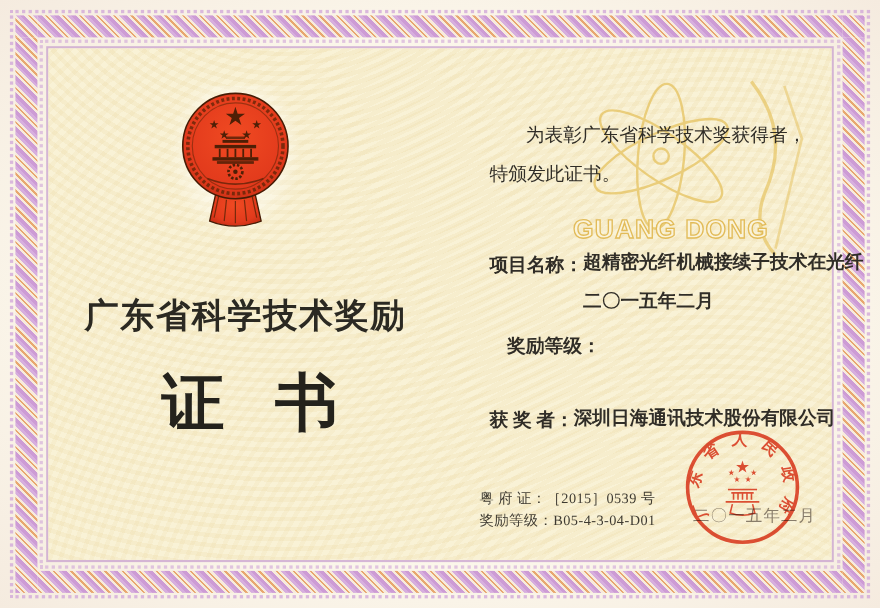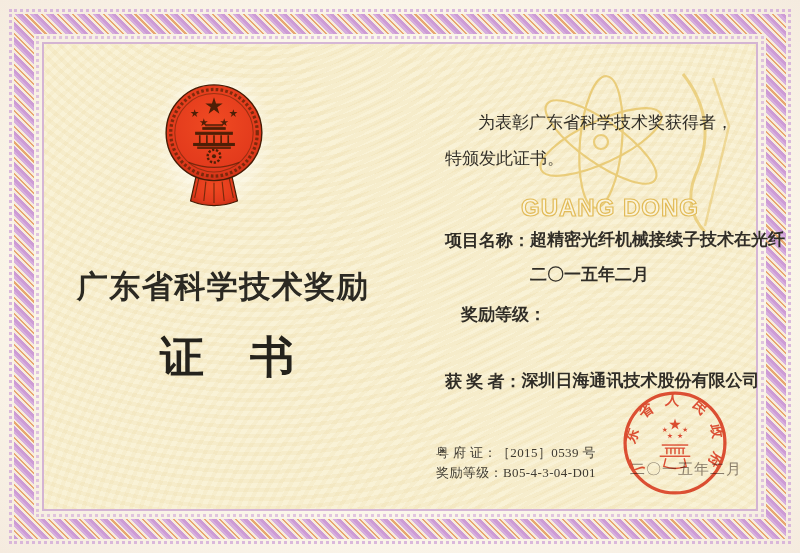--- a/index.html
+++ b/index.html
@@ -28,21 +28,21 @@
     position:absolute;left:155px;top:78px;width:118px;height:136px;z-index:2;
     background:radial-gradient(ellipse at 50% 45%, rgba(255,255,250,.6) 40%, rgba(255,255,250,0) 72%);
     display:flex;align-items:center;justify-content:center;
   }
   .award-title{
     position:absolute;left:45px;top:266px;width:356px;z-index:2;
     text-align:center;font-size:31px;font-weight:bold;letter-spacing:1.5px;color:#2b2922;
   }
   .cert-title{
     position:absolute;left:45px;top:328px;width:356px;z-index:2;box-sizing:border-box;
-    text-align:center;font-size:44px;font-weight:bold;color:#24221c;
+    text-align:center;font-size:57px;font-weight:bold;color:#24221c;
     letter-spacing:46px;padding-left:54px;
   }
   
   .watermark{position:absolute;left:515px;top:66px;width:250px;height:172px;z-index:1;}
   .intro{position:absolute;left:445px;top:105px;width:348px;z-index:2;
     font-size:17px;font-weight:normal;color:#302d27;line-height:36px;}
   .intro .l1{text-indent:33px;}
   .field{position:absolute;left:445px;width:348px;display:flex;z-index:2;
     font-size:17px;font-weight:bold;color:#302d27;line-height:35px;}
   .field .label{white-space:nowrap;flex:none;}

